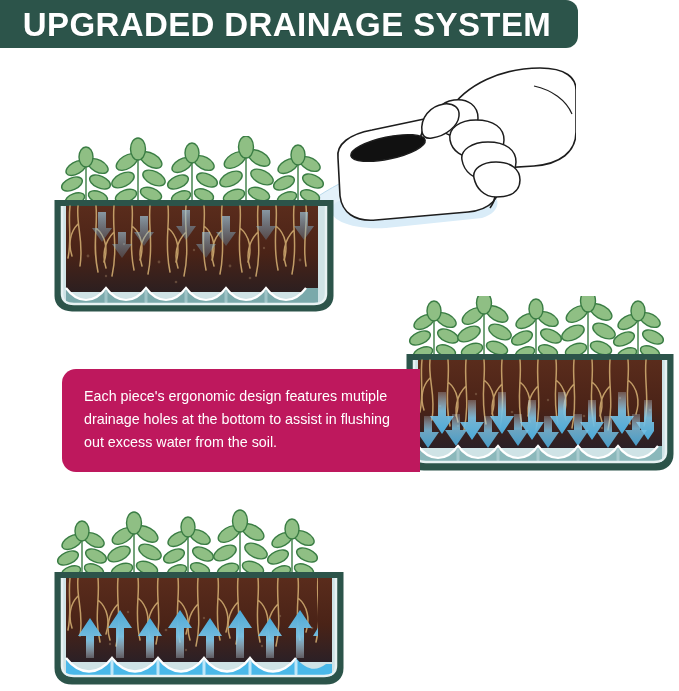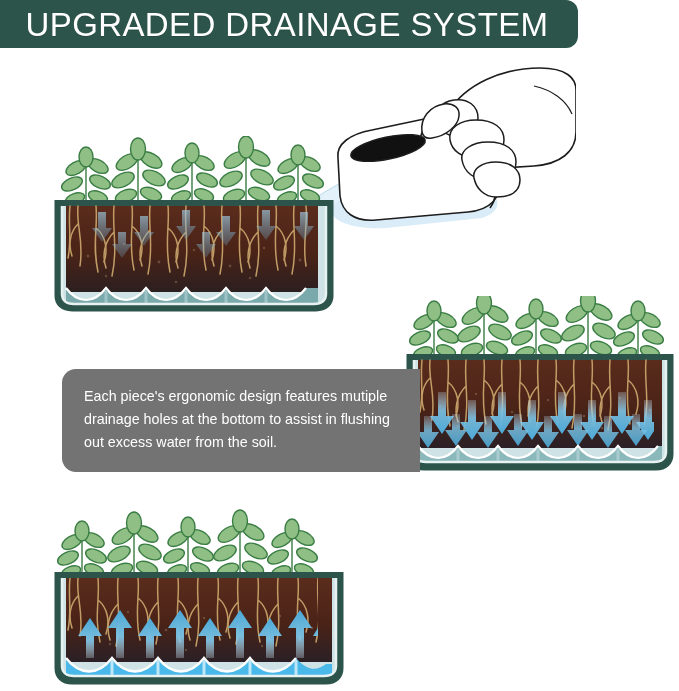--- a/index.html
+++ b/index.html
@@ -12,28 +12,28 @@
 
   
   .title-banner{
     position:absolute;left:-14px;top:0px;width:592px;height:48px;
     background:#2c544a;
     border-radius:0 12px 12px 0;
     display:flex;align-items:center;justify-content:center;
     z-index:5;
   }
   .title-text{
-    color:#ffffff;font-size:33px;font-weight:normal;letter-spacing:0.4px;
+    color:#ffffff;font-size:33px;font-weight:bold;letter-spacing:0.4px;
     white-space:nowrap;line-height:1;padding-left:10px;
     text-shadow:0 1px 0 rgba(0,0,0,.12);
   }
 
   
   .callout{
-    position:absolute;background:#737373;color:#ffffff;
+    position:absolute;background:#be185d;color:#ffffff;
     font-size:14.3px;line-height:1.62;z-index:6;
     box-sizing:border-box;padding:16px 20px 16px 22px;
   }
   .callout p{margin:0;}
   #callout-1{
     left:62px;top:369px;width:358px;height:103px;
     border-radius:14px 0 0 14px;
   }
   #callout-2{
     left:318px;top:588px;width:355px;height:103px;

